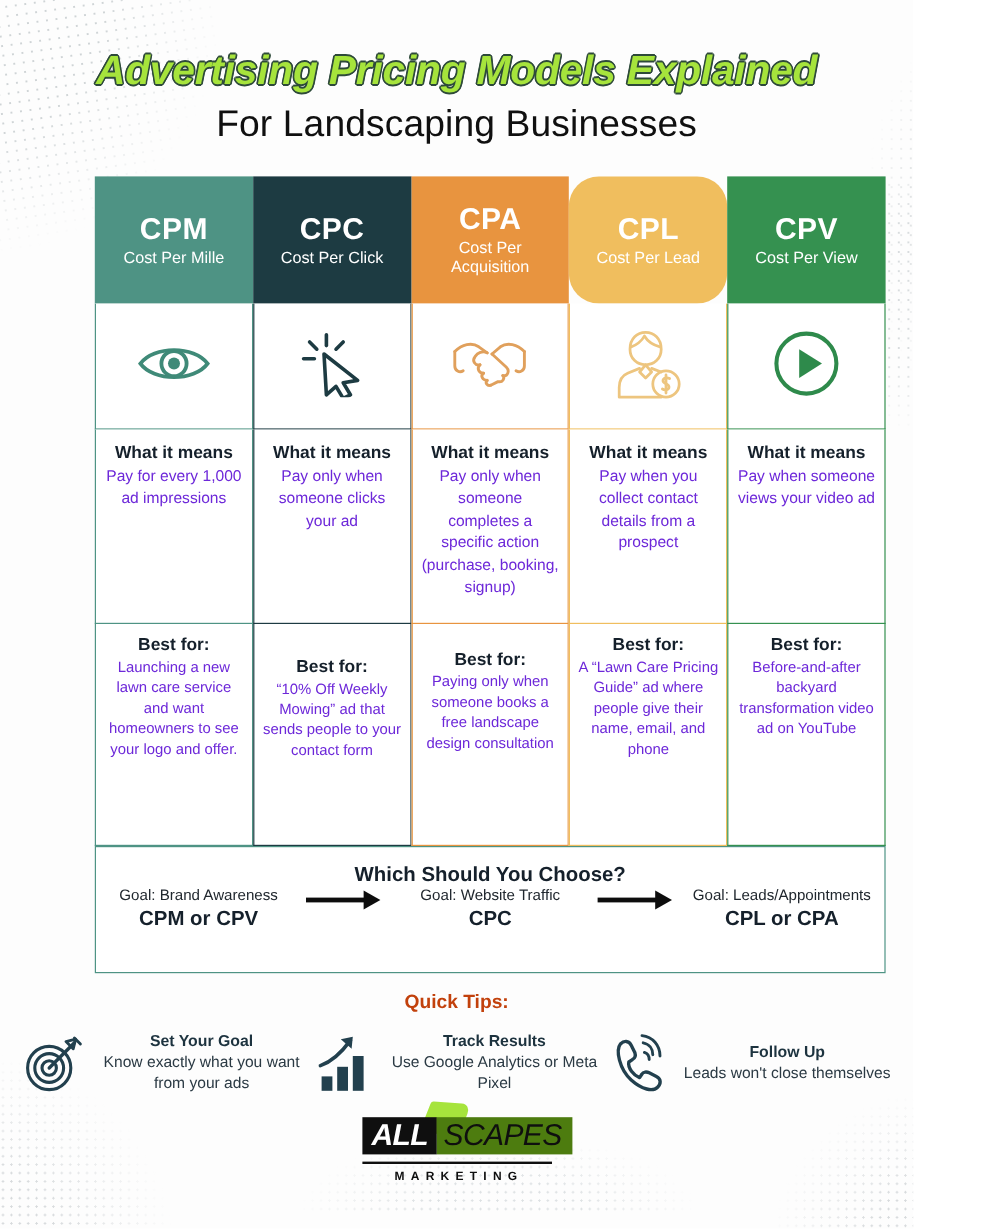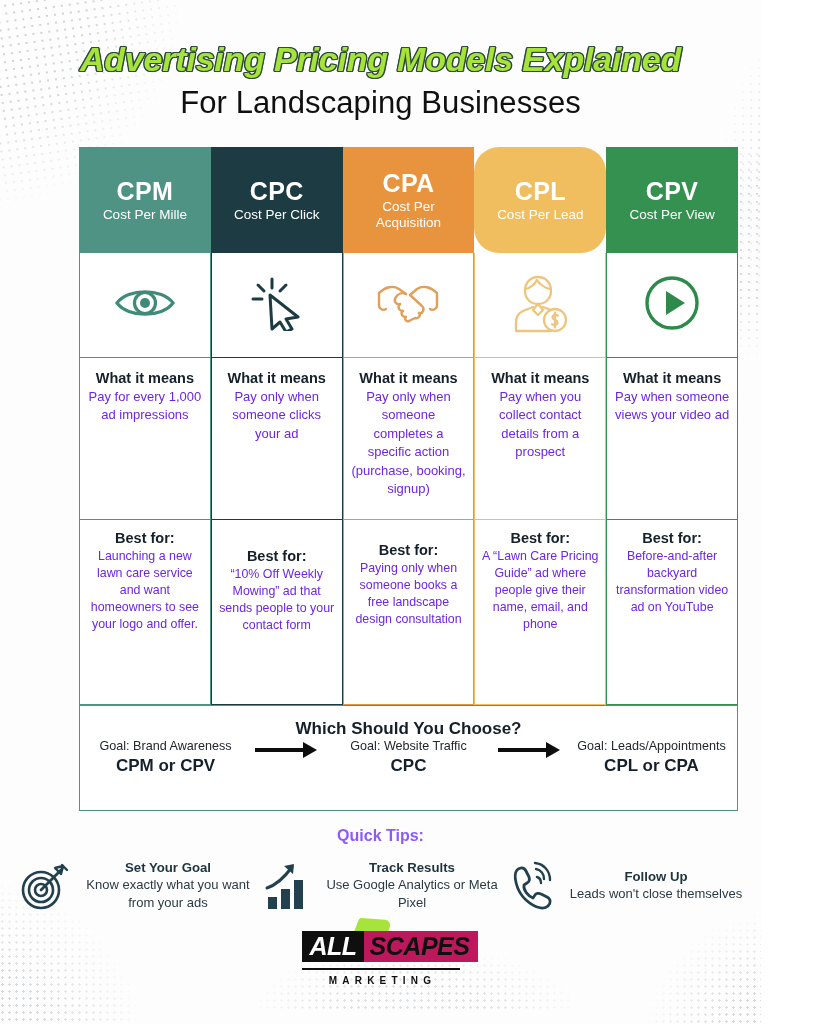--- a/index.html
+++ b/index.html
@@ -128,21 +128,21 @@
     position: absolute; right: 6px; top: 2px;
     width: 0; height: 0;
     border-top: 8px solid transparent; border-bottom: 8px solid transparent;
     border-left: 14px solid #0d0d0d;
   }
 
   
   .tips-title {
     position: relative; z-index: 2;
     text-align: center; font-size: 16px; font-weight: 700;
-    color: #8b5cf6; margin-top: 16px;
+    color: #c2410c; margin-top: 16px;
   }
   .tips { position: relative; z-index: 2; display: flex; justify-content: center; margin-top: 14px; gap: 4px; }
   .tip { display: flex; align-items: center; gap: 9px; width: 240px; }
   .tip-ico { flex: none; width: 54px; height: 54px; display: flex; align-items: center; justify-content: center; }
   .tip-body { text-align: center; flex: 1; }
   .tip-h { font-size: 13.2px; font-weight: 700; color: #1d333f; }
   .tip-p { font-size: 13px; color: #2b3a44; line-height: 1.38; margin-top: 1px; }
 
   
   .logo-wrap { position: relative; z-index: 2; display: flex; justify-content: center; margin-top: 18px; }
@@ -151,21 +151,21 @@
     position: absolute; left: 52px; top: -12px; width: 34px; height: 26px;
     background: #a6e43c; transform: skewX(-18deg) rotate(4deg); border-radius: 2px 8px 0 0;
   }
   .logo-row { position: relative; display: flex; height: 31px; z-index: 2; }
   .logo-all {
     background: #0f0f0f; color: #ffffff; font-size: 25px; font-weight: 700;
     padding: 0 7px 0 8px; display: flex; align-items: center; letter-spacing: -0.5px;
     font-style: italic;
   }
   .logo-scapes {
-    background: #be185d; color: #0f0f0f; font-size: 25px; font-weight: 700;
+    background: #4d7c0f; color: #0f0f0f; font-size: 25px; font-weight: 400;
     padding: 0 9px 0 6px; display: flex; align-items: center; letter-spacing: -0.5px;
     font-style: italic;
   }
   .logo-mk {
     text-align: center; font-size: 10px; font-weight: 700; letter-spacing: 5.2px;
     color: #0f0f0f; margin-top: 6px; padding-left: 4px;
     border-top: 2px solid #0f0f0f; padding-top: 5px;
   }
 </style>
 </head>

